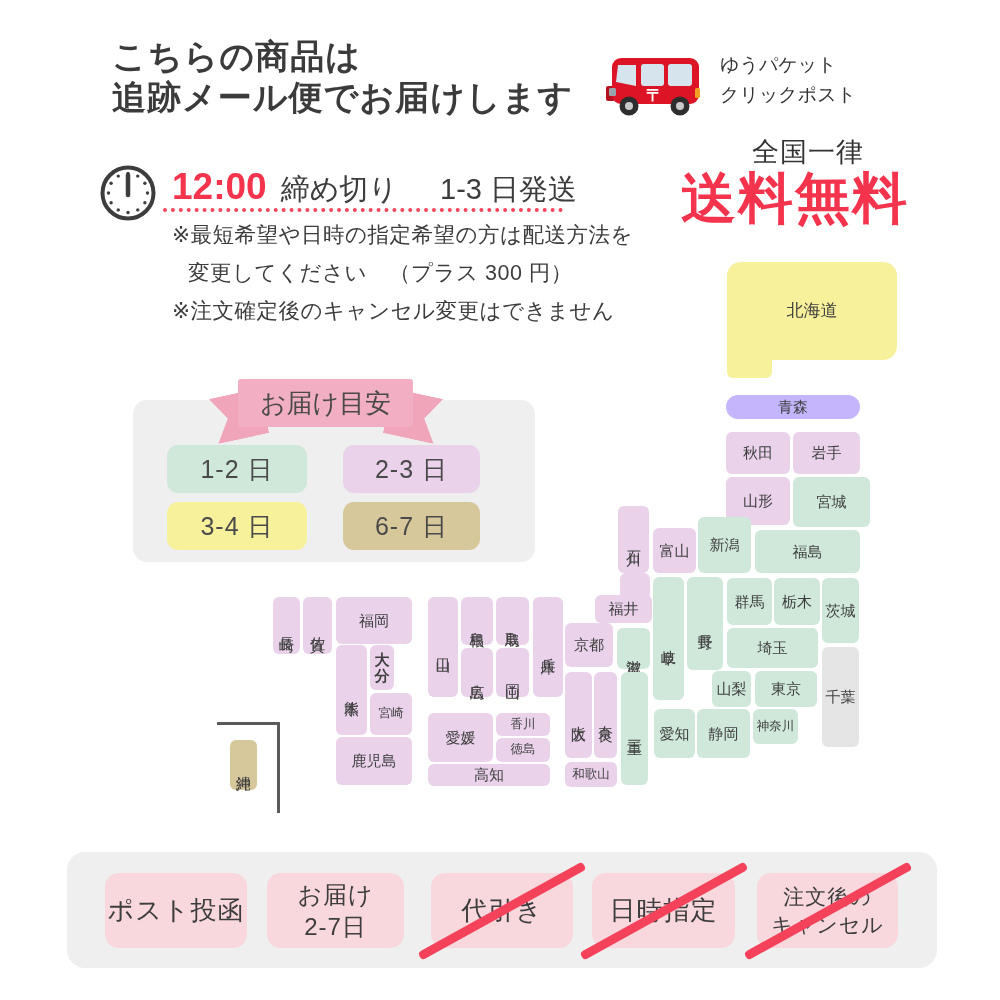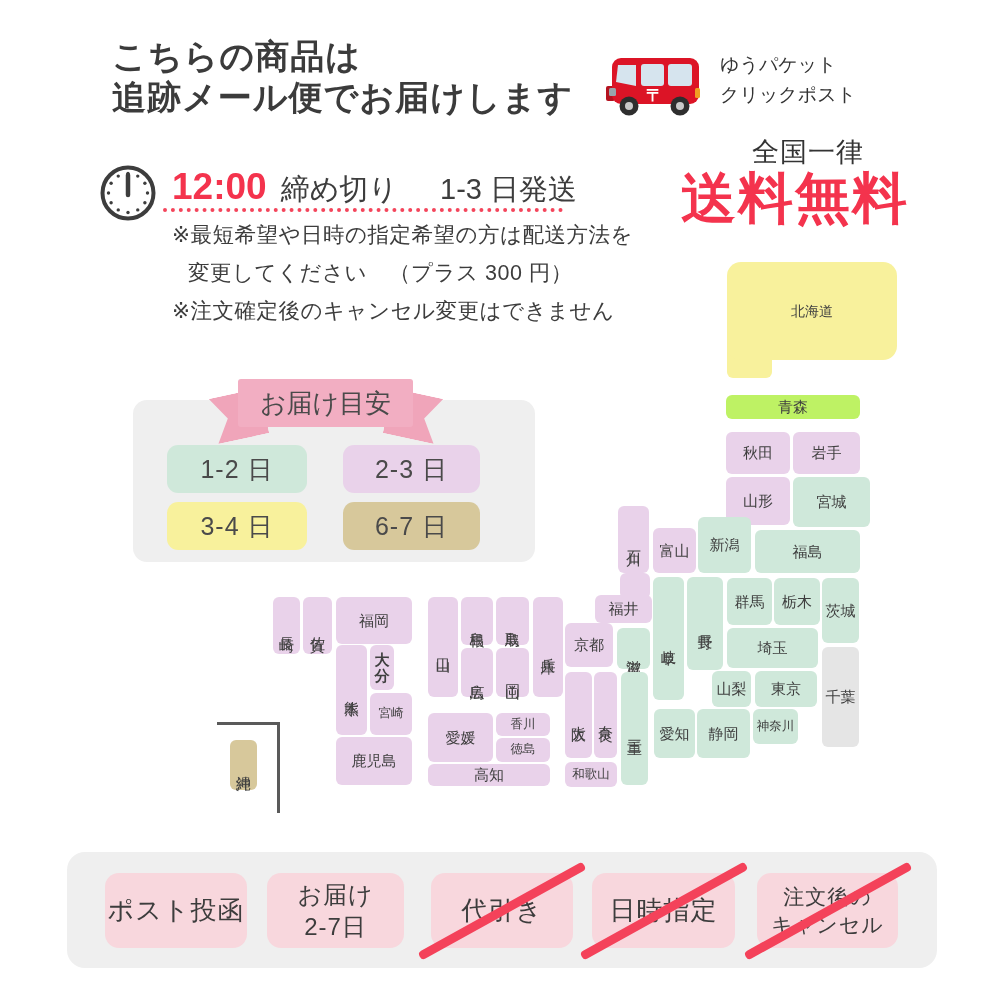--- a/index.html
+++ b/index.html
@@ -33,21 +33,21 @@
   .pill.p1{left:167px;top:445px;width:140px;height:48px;}
   .pill.p2{left:343px;top:445px;width:137px;height:48px;}
   .pill.p3{left:167px;top:502px;width:140px;height:48px;}
   .pill.p4{left:343px;top:502px;width:137px;height:48px;}
 
   
   .pref{position:absolute;border-radius:6px;display:flex;align-items:center;justify-content:center;
         font-size:15px;color:#3f3f3f;line-height:1.05;text-align:center;}
   .pref.v{writing-mode:vertical-rl;text-orientation:upright;letter-spacing:1px;}
   .pref.s{font-size:12.5px;}
-  .pref.big{font-size:14px;border-radius:14px;}
+  .pref.big{font-size:17px;border-radius:14px;}
   .okiline{left:217px;top:722px;width:60px;height:88px;border-top:3px solid #5a5a5a;border-right:3px solid #5a5a5a;}
 
   
   .footerbar{left:67px;top:852px;width:870px;height:116px;background:#efefef;border-radius:18px;}
   .badge{position:absolute;background:#f8d7dd;border-radius:14px;display:flex;flex-direction:column;
          align-items:center;justify-content:center;font-size:26px;color:#3d3d3d;letter-spacing:1px;}
   .badge .l2{font-size:24px;}
   .badge.b5 span{font-size:21px;}
   .strike{position:absolute;left:50%;top:50%;width:188px;height:9px;background:#f4425a;border-radius:4px;
           transform:translate(-50%,-50%) rotate(-29deg);}
@@ -122,21 +122,21 @@
   <div class="abs ribbon-band">お届け目安</div>
   <div class="abs pill p1" style="background: rgb(207, 232, 218);">1-2 日</div>
   <div class="abs pill p2" style="background: rgb(233, 210, 234);">2-3 日</div>
   <div class="abs pill p3" style="background: rgb(248, 241, 156);">3-4 日</div>
   <div class="abs pill p4" style="background: rgb(215, 200, 155);">6-7 日</div>
 
   <div id="map" class="abs" style="left:0;top:0;width:1000px;height:1000px">
       <div class="pref" style="left: 727px; top: 338px; width: 45px; height: 40px; background: rgb(248, 241, 156);"></div>
       <div class="pref" style="left: 620px; top: 573px; width: 30px; height: 26px; background: rgb(233, 210, 234);"></div>
       <div class="pref big" title="3-4日" style="left: 727px; top: 262px; width: 170px; height: 98px; background: rgb(248, 241, 156);">北海道</div>
-      <div class="pref" title="2-3日" style="left: 726px; top: 395px; width: 134px; height: 24px; background: #bef264;">青森</div>
+      <div class="pref" title="2-3日" style="left: 726px; top: 395px; width: 134px; height: 24px; background: #c4b5fd; border-radius: 14px;">青森</div>
       <div class="pref" title="2-3日" style="left: 726px; top: 432px; width: 64px; height: 42px; background: rgb(233, 210, 234);">秋田</div>
       <div class="pref" title="2-3日" style="left: 793px; top: 432px; width: 67px; height: 42px; background: rgb(233, 210, 234);">岩手</div>
       <div class="pref" title="2-3日" style="left: 726px; top: 477px; width: 64px; height: 48px; background: rgb(233, 210, 234);">山形</div>
       <div class="pref" title="1-2日" style="left: 793px; top: 477px; width: 77px; height: 50px; background: rgb(207, 232, 218);">宮城</div>
       <div class="pref" title="1-2日" style="left: 698px; top: 517px; width: 53px; height: 56px; background: rgb(207, 232, 218);">新潟</div>
       <div class="pref" title="1-2日" style="left: 755px; top: 530px; width: 105px; height: 43px; background: rgb(207, 232, 218);">福島</div>
       <div class="pref v" title="2-3日" style="left: 618px; top: 506px; width: 31px; height: 67px; background: rgb(233, 210, 234);">石川</div>
       <div class="pref" title="2-3日" style="left: 653px; top: 528px; width: 43px; height: 45px; background: rgb(233, 210, 234);">富山</div>
       <div class="pref" title="2-3日" style="left: 595px; top: 595px; width: 57px; height: 28px; background: rgb(233, 210, 234);">福井</div>
       <div class="pref v" title="1-2日" style="left: 653px; top: 577px; width: 31px; height: 123px; background: rgb(207, 232, 218);">岐阜</div>

